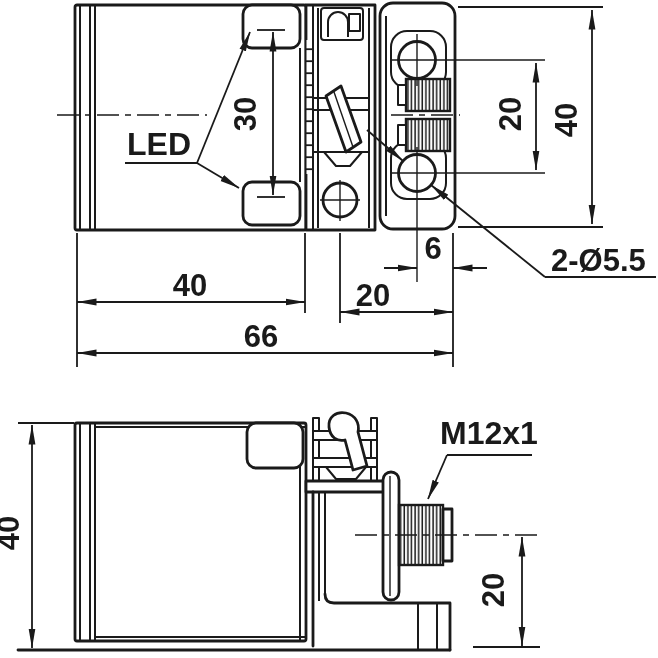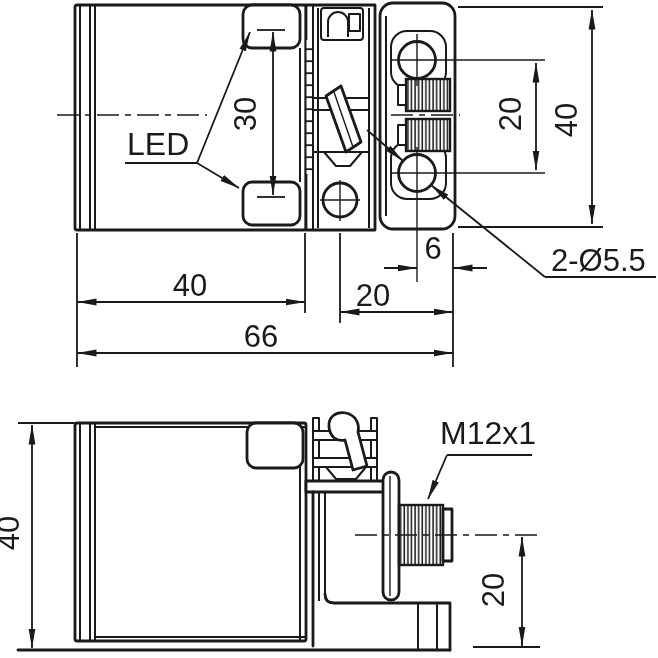--- a/index.html
+++ b/index.html
@@ -1,16 +1,16 @@
 <!DOCTYPE html>
 <html><head>
 <meta charset="utf-8">
 <style>
   html,body{margin:0;padding:0;background:#ffffff;}
-  .stage{width:658px;height:658px;background:#ffffff;position:relative;overflow:hidden;}
+  .stage{width:658px;height:658px;background:#ffffff;position:relative;overflow:hidden;font-weight:bold;}
   svg{display:block;}
   svg text{font-family:"Liberation Sans","DejaVu Sans",sans-serif;fill:#1a1a1a;}
   .dimtxt{font-size:31px;}
   .lbltxt{font-size:32px;}
   .ol {stroke:#1a1a1a;stroke-width:2.8;fill:none;stroke-linejoin:round;stroke-linecap:round;}
   .olf{stroke:#1a1a1a;stroke-width:2.8;fill:#ffffff;stroke-linejoin:round;}
   .md {stroke:#1a1a1a;stroke-width:2;fill:none;stroke-linejoin:round;}
   .mdf{stroke:#1a1a1a;stroke-width:2;fill:#ffffff;stroke-linejoin:round;}
   .th {stroke:#1a1a1a;stroke-width:1.4;fill:none;}
   .cl {stroke:#1a1a1a;stroke-width:1.4;fill:none;stroke-dasharray:22 6 6 6;}

